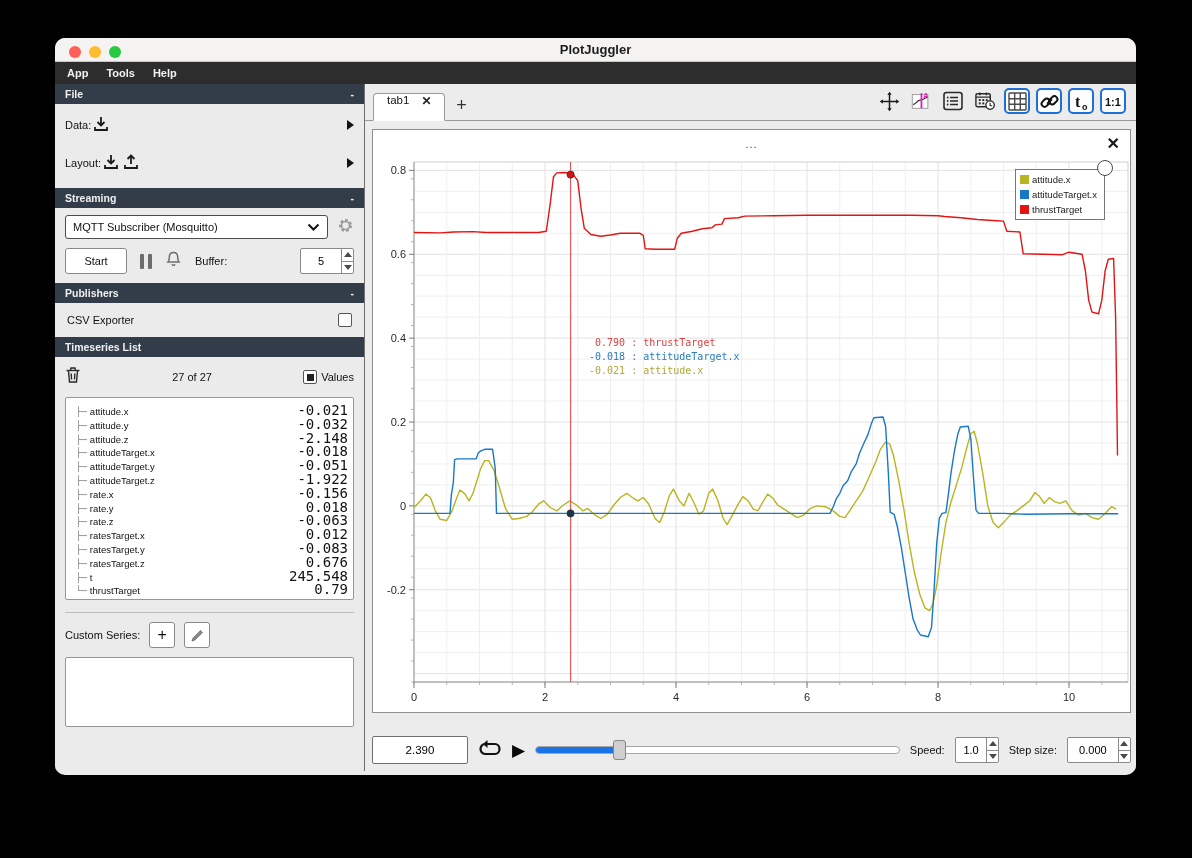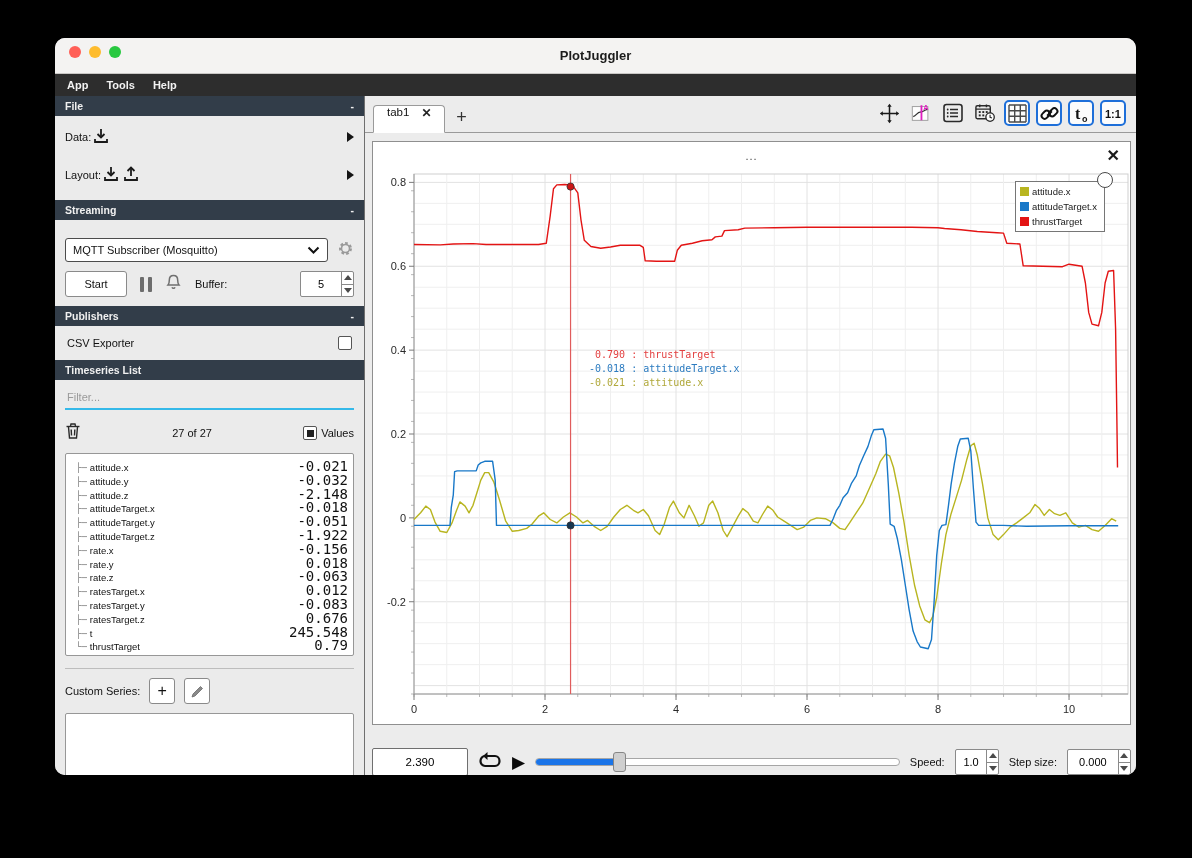--- a/index.html
+++ b/index.html
@@ -4,21 +4,21 @@
 <style>
   * { margin:0; padding:0; box-sizing:border-box; }
   html,body { width:1192px; height:858px; background:#000; overflow:hidden;
     font-family:"Liberation Sans",sans-serif; }
 
   .window { position:absolute; left:55px; top:38px; width:1081px; height:737px;
     border-radius:10px; overflow:hidden; background:#ececec;
     box-shadow:0 30px 70px rgba(0,0,0,.8); }
 
   
-  .titlebar { height:36px; background:#f4f3f2; border-bottom:1px solid #c9c7c5;
+  .titlebar { height:24px; background:#f4f3f2; border-bottom:1px solid #c9c7c5;
     display:flex; align-items:center; justify-content:center; position:relative; }
   .title { font-size:13px; font-weight:bold; color:#1c1c1c; }
   .lights { position:absolute; left:14px; top:8px; display:flex; gap:8px; }
   .light { width:12px; height:12px; border-radius:50%; }
   .light.red{ background:#ff5f57; } .light.yellow{ background:#febc2e; } .light.green{ background:#28c840; }
 
   
   .menubar { height:22px; background:#2d2d2d; display:flex; align-items:center;
     padding:0 12px; gap:18px; }
   .menubar span { color:#f2f2f2; font-size:11px; font-weight:bold; }
@@ -31,21 +31,21 @@
   .sec-h { background:#323d49; color:#f0f0f0; font-size:10.5px; font-weight:bold;
     padding:4px 10px; display:flex; justify-content:space-between; align-items:center; flex:none; }
   .sec-h .min { font-weight:bold; }
 
   .file-body { padding:8px 10px 12px; display:flex; flex-direction:column; gap:12px; }
   .frow { display:flex; align-items:center; height:26px; font-size:11px; color:#111; }
   .spacer { flex:1; }
   .tri-right { width:0; height:0; border-left:7px solid #141414;
     border-top:5px solid transparent; border-bottom:5px solid transparent; }
 
-  .stream-body { padding:18px 10px 9px; }
+  .stream-body { padding:7px 10px 9px; }
   .combo-row { display:flex; gap:9px; align-items:center; margin-bottom:9px; }
   .combo { flex:1; height:24px; border:1px solid #4c4c4c; border-radius:3px; background:#fff;
     display:flex; align-items:center; justify-content:space-between; padding:0 7px; font-size:11px; color:#111; }
   .start-row { display:flex; align-items:center; gap:13px; }
   .btn { background:#fff; border:1px solid #8a8a8a; border-radius:3px; color:#111; }
   .start { width:62px; height:26px; font-size:11px; display:flex; align-items:center; justify-content:center; }
   .pause { display:flex; gap:4px; }
   .pause i { width:4px; height:15px; background:#6d6d6d; border-radius:1px; }
   .lbl { font-size:11px; color:#111; }
 
@@ -252,21 +252,20 @@
       </div>
       <div class="pub-body">
         <span class="lbl">CSV Exporter</span>
         <span class="checkbox"></span>
       </div>
 
       <div class="sec-h">
         <span>Timeseries List</span>
       </div>
       <div class="ts-body">
-        <input class="filter" placeholder="Filter..." style="">
         <div class="count-row">
           <span>
             <svg width="16" height="18" viewBox="0 0 16 18">
                 <g fill="none" stroke="#2a2a2a" stroke-width="1.4">
               <path d="M3.5 5 L4.5 16 L11.5 16 L12.5 5"></path>
                   <path d="M1.5 4.5 L14.5 4.5"></path>
               <path d="M5.5 4 L6 2 L10 2 L10.5 4"></path>
                   <path d="M6.2 7.5 L6.5 13.5"></path>
                   <path d="M9.8 7.5 L9.5 13.5"></path>
                 </g>

